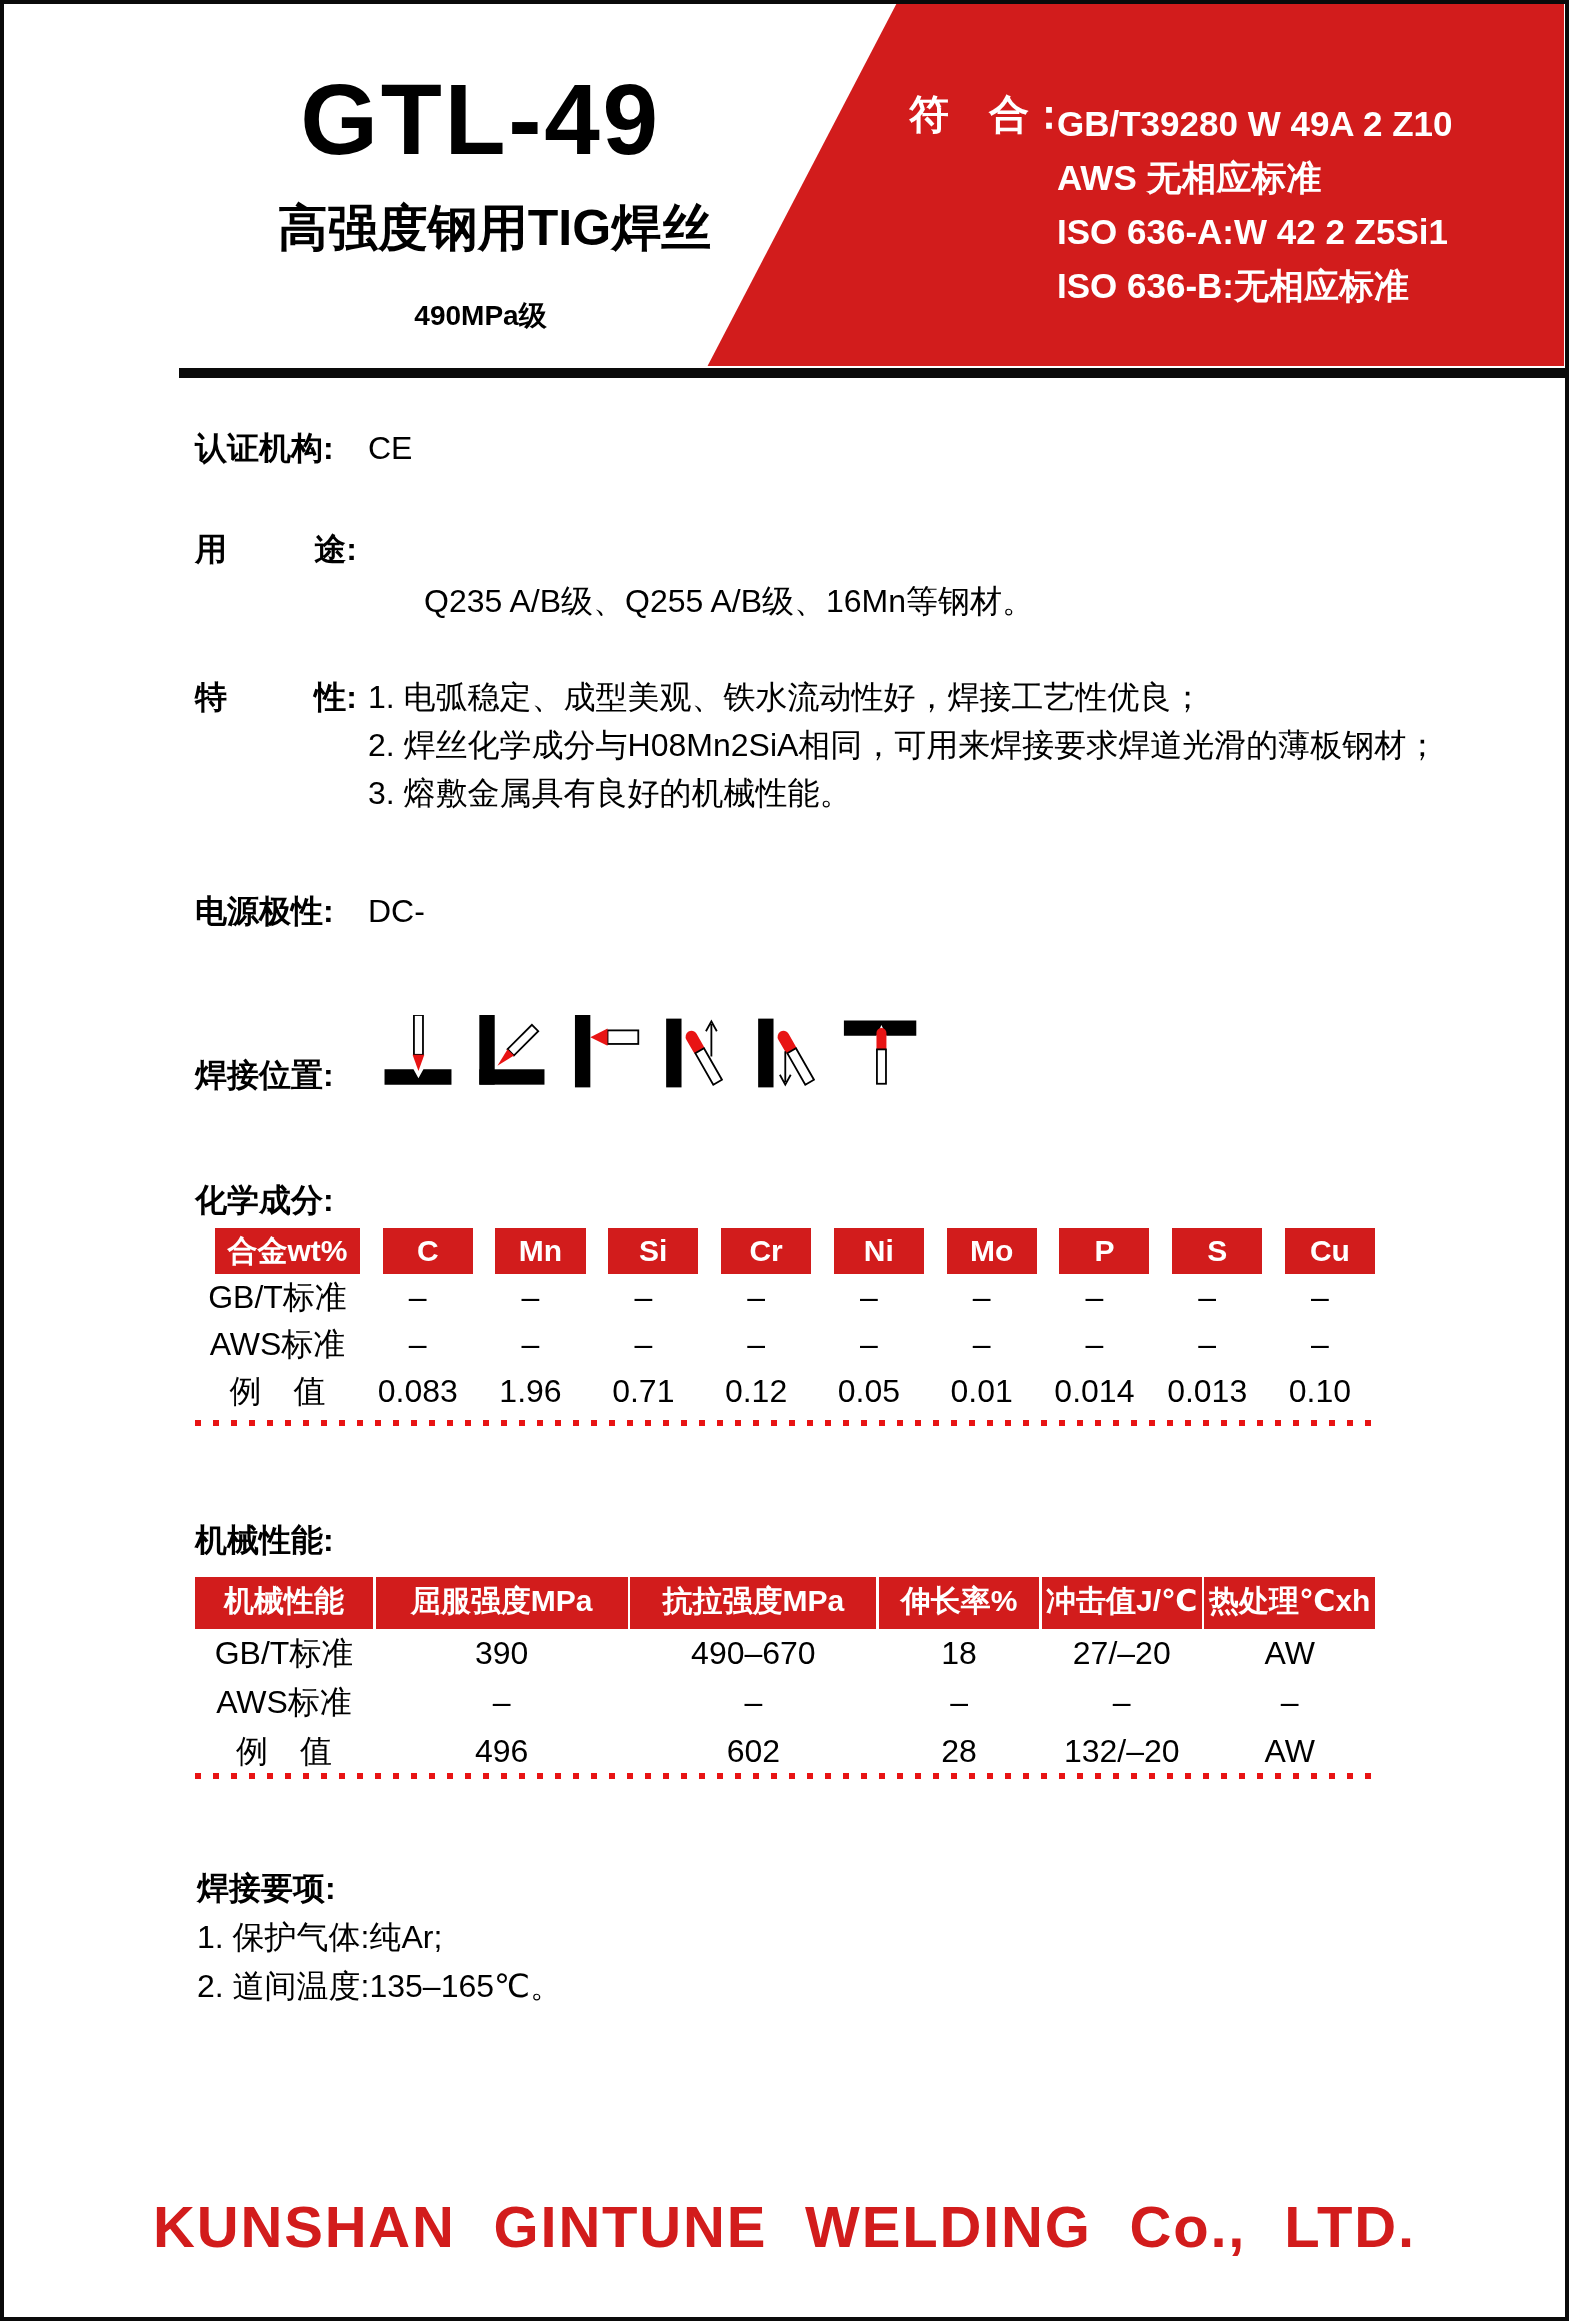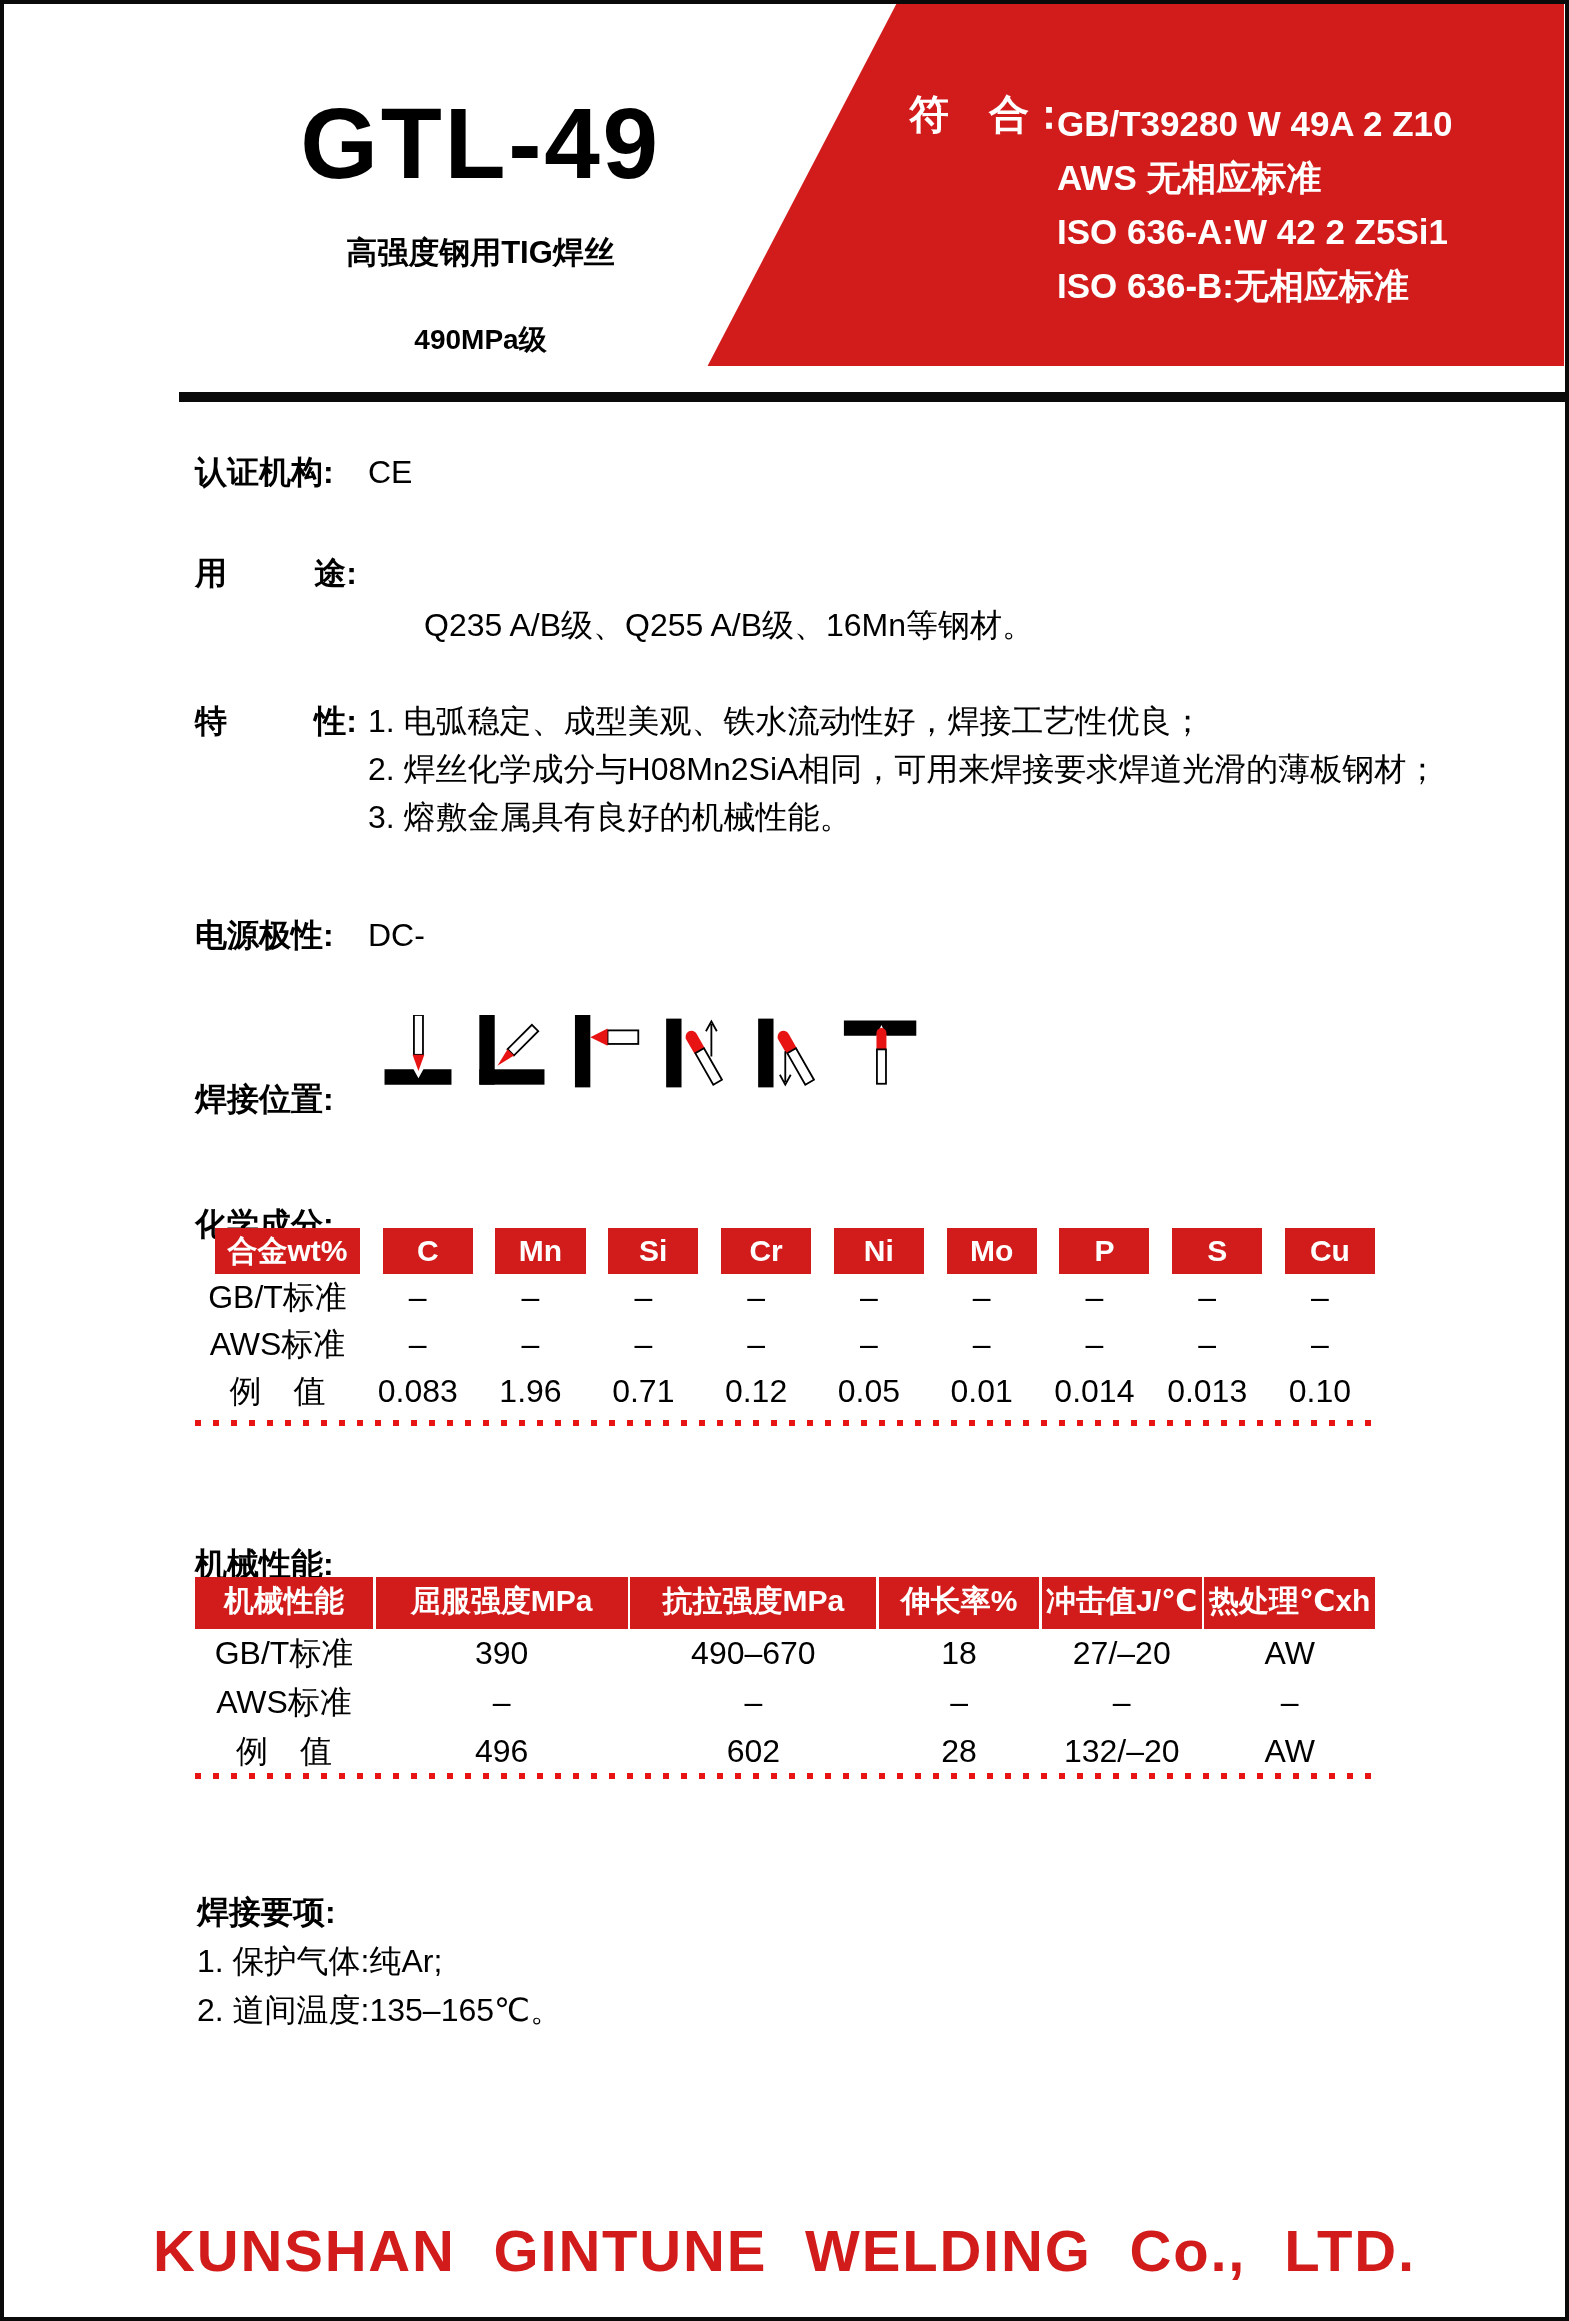--- a/index.html
+++ b/index.html
@@ -12,21 +12,21 @@
     position:relative;
     width:1569px;height:2321px;
     margin:0 auto;
     background:#fff;
     border:4.5px solid #0a0a0a;
     box-sizing:border-box;
     font-family:"Liberation Sans","DejaVu Sans",sans-serif;
     color:var(--ink);
     overflow:hidden;
   }
-  .abs{position:absolute;margin-top:24px;}
+  .abs{position:absolute;}
 
   
   .banner{
     position:absolute;top:0;left:0;width:1560px;height:362px;
     background:var(--red);
     clip-path:polygon(57.2% 0,100% 0,100% 100%,45.1% 100%);
   }
   .banner-label{
     position:absolute;top:87px;left:905px;
     color:#fff;font-weight:bold;font-size:40px;line-height:47px;
@@ -34,22 +34,22 @@
   .banner-standards{
     position:absolute;top:93px;left:1053px;
     color:#fff;font-weight:bold;font-size:35px;line-height:54px;
     white-space:nowrap;
   }
   .title{
     top:64px;left:0;width:953px;text-align:center;
     font-size:100px;line-height:102px;font-weight:bold;letter-spacing:2.7px;
   }
   .subtitle{
-    top:202px;left:0;width:953px;text-align:center;
-    font-size:31px;line-height:45px;font-weight:bold;
+    top:202px;left:14px;width:953px;text-align:center;
+    font-size:50px;line-height:45px;font-weight:bold;
   }
   .grade{
     top:287px;left:0;width:953px;text-align:center;
     font-size:28px;line-height:49px;font-weight:bold;
   }
   .divider{
     top:364px;left:175px;width:1389px;height:10px;background:#0a0a0a;
   }
 
   

